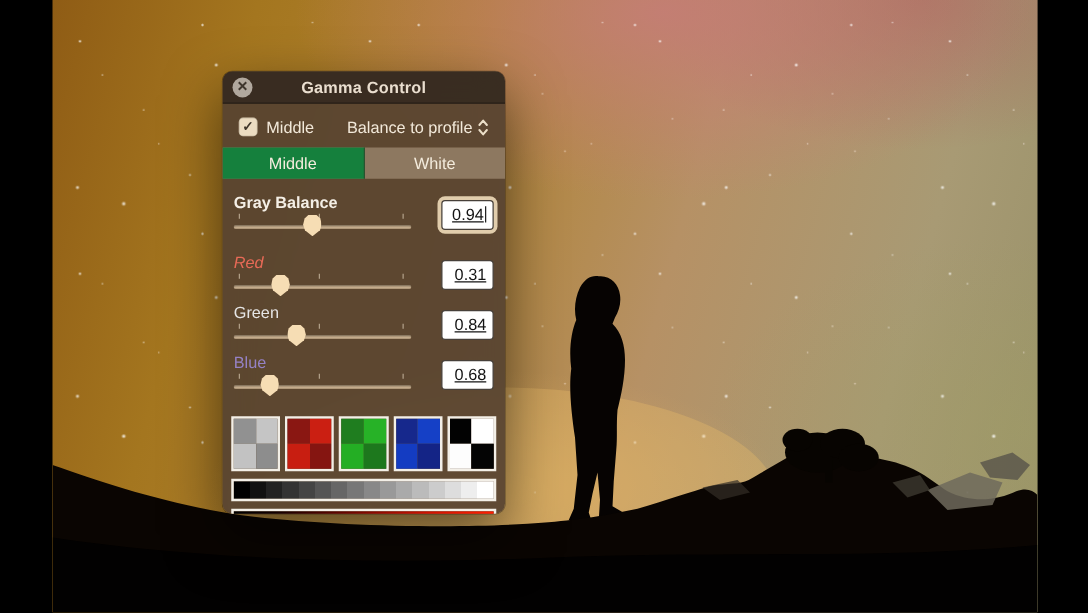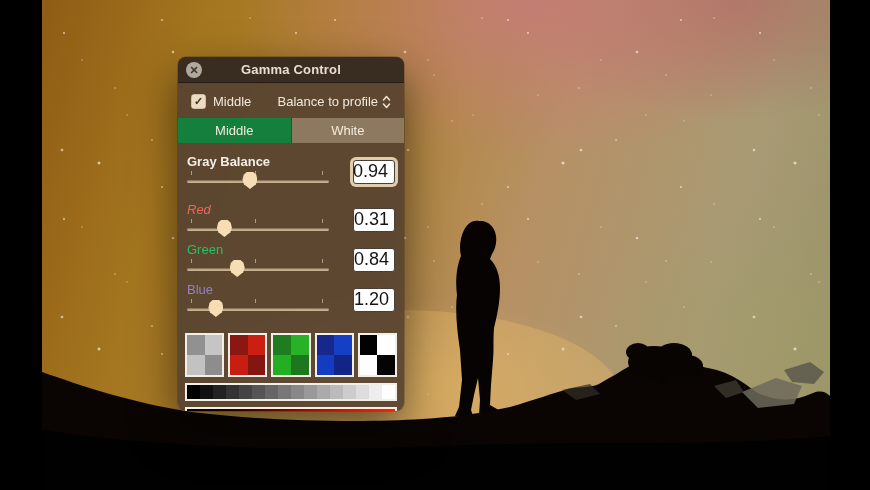--- a/index.html
+++ b/index.html
@@ -81,21 +81,21 @@
   .track { position:absolute; left:0; right:0; top:10px; height:3px; border-radius:2px;
     background:linear-gradient(#b9a182,#cdb493); box-shadow:inset 0 1px 1px rgba(0,0,0,.3); }
   .tick { position:absolute; top:1px; width:1px; height:4px; background:rgba(243,230,208,.55); }
   .thumb { position:absolute; top:2px; width:15px; height:17px; margin-left:-7px;
     background:#f6ddb4;
     clip-path:polygon(50% 100%, 10% 72%, 0% 46%, 8% 16%, 28% 0%, 72% 0%, 92% 16%, 100% 46%, 90% 72%);
     filter:drop-shadow(0 1px 1px rgba(0,0,0,.35)); cursor:pointer; }
   .value-box { grid-area:1/2/3/3; align-self:center; justify-self:end;
     width:42px; height:24px; background:#ffffff; border:1.5px solid #47403a; border-radius:3px;
     color:#141414; display:flex; align-items:center; justify-content:flex-end;
-    padding-right:5px; font-size:18px; cursor:text; }
+    padding-right:5px; font-size:13px; cursor:text;text-decoration:underline; }
   .value-box.focused { box-shadow:0 0 0 3px rgba(240,219,186,.9); }
   .value-box.focused::after { content:""; width:1px; height:13px; background:#222; margin-left:1px; }
 
   .swatch-row { display:flex; gap:4px; margin-top:9px; }
   .swatch { flex:1; height:44px; border:2px solid #f3efe7; display:grid;
     grid-template-columns:1fr 1fr; grid-template-rows:1fr 1fr; }
   .quad { width:100%; height:100%; }
   .quad.dither { background-image:repeating-conic-gradient(rgba(255,255,255,.16) 0% 25%, rgba(0,0,0,.14) 0% 50%); background-size:3px 3px; }
 
   .strip { height:18px; border:2px solid #f3efe7; margin-top:6px; overflow:hidden; }
@@ -200,40 +200,40 @@
             <div class="track-wrap">
               <div class="track"></div>
               <span class="tick" style="left: 3%;"></span>
               <span class="tick" style="left: 48%;"></span>
               <span class="tick" style="left: 95%;"></span>
               <div class="thumb" style="left: 26%;"></div>
             </div>
             <div class="value-box">0.31</div>
           </div>
           <div class="slider-row">
-            <span class="slider-label" style="color: #22c55e;">Green</span>
+            <span class="slider-label" style="color: #e5e5e5;">Green</span>
             <div class="track-wrap">
               <div class="track"></div>
               <span class="tick" style="left: 3%;"></span>
               <span class="tick" style="left: 48%;"></span>
               <span class="tick" style="left: 95%;"></span>
               <div class="thumb" style="left: 35%;"></div>
             </div>
             <div class="value-box">0.84</div>
           </div>
           <div class="slider-row">
             <span class="slider-label" style="color: rgb(149, 130, 197);">Blue</span>
             <div class="track-wrap">
               <div class="track"></div>
               <span class="tick" style="left: 3%;"></span>
               <span class="tick" style="left: 48%;"></span>
               <span class="tick" style="left: 95%;"></span>
               <div class="thumb" style="left: 20%;"></div>
             </div>
-            <div class="value-box">1.20</div>
+            <div class="value-box">0.68</div>
           </div>
         </div>
 
       <div class="swatch-row">
           <div class="swatch">
             <div class="quad dither" style="background: rgb(145, 145, 145);"></div>
             <div class="quad" style="background: rgb(197, 197, 197);"></div>
             <div class="quad" style="background: rgb(194, 194, 194);"></div>
             <div class="quad dither" style="background: rgb(141, 141, 141);"></div>
           </div>

